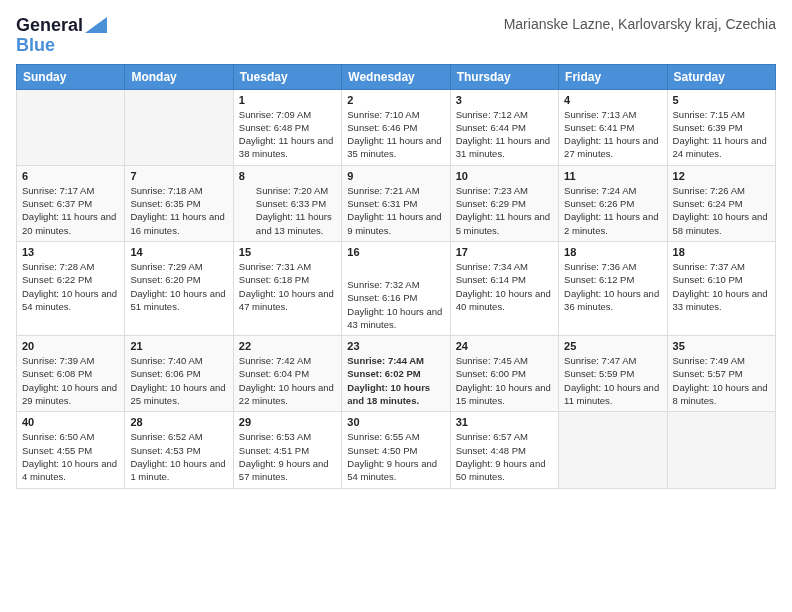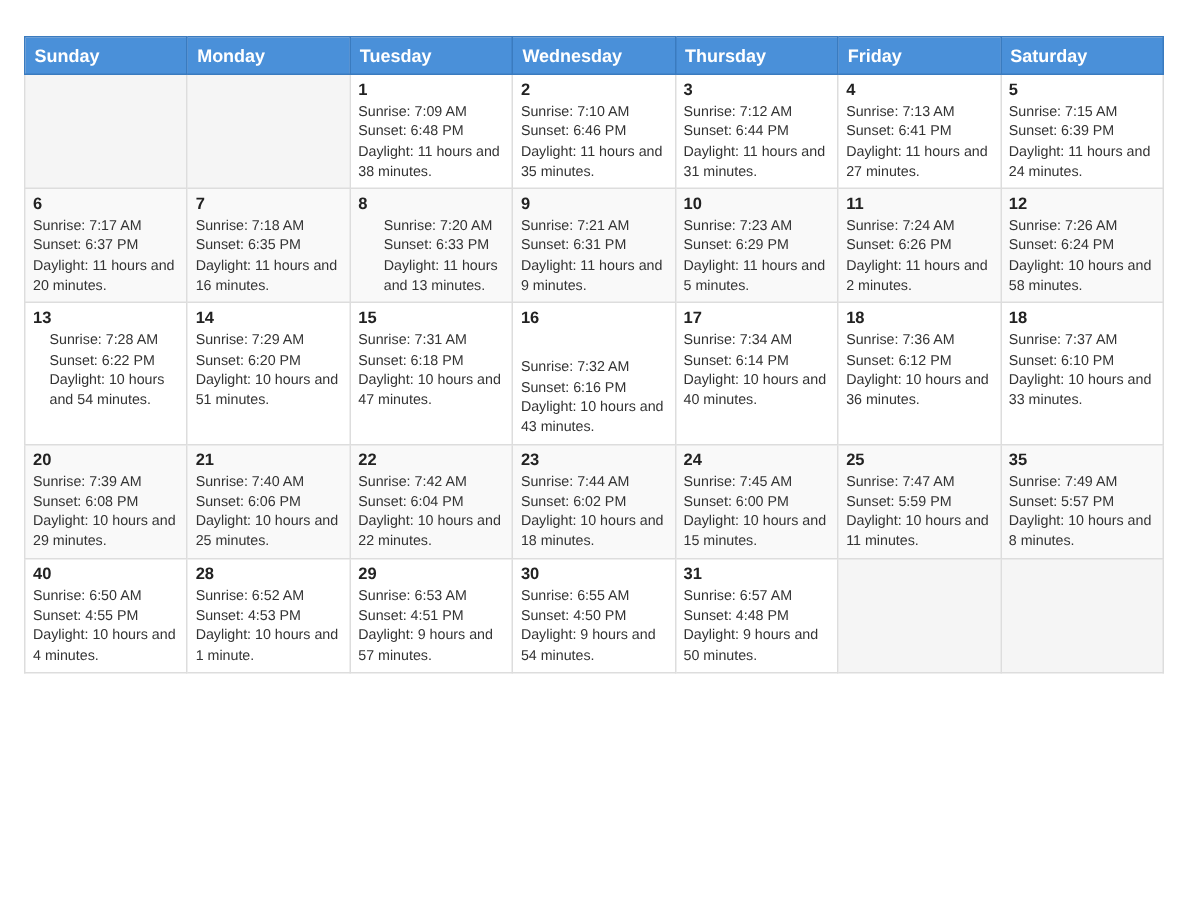--- a/index.html
+++ b/index.html
@@ -80,21 +80,31 @@
       line-height: 1.4;
     }
     .empty-cell {
       background: #f5f5f5 !important;
     }
   </style>
 </head>
 <body>
 
 <div class="header">
+  <div class="logo">
+    <div style="display:flex; align-items:center;">
+      <span class="logo-text">General</span>
+      <svg width="22" height="18" viewBox="0 0 22 18" style="margin-left:2px; margin-top:-4px;">
+        <polygon points="0,18 22,2 22,18" fill="#4a90d9"></polygon>
+      </svg>
+    </div>
+    <span class="logo-text logo-blue">Blue</span>
+  </div>
   <div class="title-section">
+    <div class="location">Marianske Lazne, Karlovarsky kraj, Czechia</div>
   </div>
 </div>
 
 <table class="calendar">
   <thead>
     <tr id="header-row">
         <th>Sunday</th>
         <th>Monday</th>
         <th>Tuesday</th>
         <th>Wednesday</th>
@@ -178,21 +188,21 @@
         <td>
           <div class="day-number">12</div>
           <div class="day-info" style="white-space: pre-line;">Sunrise: 7:26 AM
 Sunset: 6:24 PM
 Daylight: 10 hours and 58 minutes.</div>
         </td>
       </tr>
       <tr>
         <td>
           <div class="day-number">13</div>
-          <div class="day-info" style="white-space: pre-line; margin-left: 11px;">Sunrise: 7:28 AM
+          <div class="day-info" style="white-space: pre-line;">Sunrise: 7:28 AM
 Sunset: 6:22 PM
 Daylight: 10 hours and 54 minutes.</div>
         </td>
         <td>
           <div class="day-number">14</div>
           <div class="day-info" style="white-space: pre-line;">Sunrise: 7:29 AM
 Sunset: 6:20 PM
 Daylight: 10 hours and 51 minutes.</div>
         </td>
         <td>
@@ -240,21 +250,21 @@
 Daylight: 10 hours and 25 minutes.</div>
         </td>
         <td>
           <div class="day-number">22</div>
           <div class="day-info" style="white-space: pre-line;">Sunrise: 7:42 AM
 Sunset: 6:04 PM
 Daylight: 10 hours and 22 minutes.</div>
         </td>
         <td>
           <div class="day-number">23</div>
-          <div class="day-info" style="white-space: pre-line;">Sunrise: 7:44 AM
+          <div class="day-info" style="white-space: pre-line; font-weight: bold;">Sunrise: 7:44 AM
 Sunset: 6:02 PM
 Daylight: 10 hours and 18 minutes.</div>
         </td>
         <td>
           <div class="day-number">24</div>
           <div class="day-info" style="white-space: pre-line;">Sunrise: 7:45 AM
 Sunset: 6:00 PM
 Daylight: 10 hours and 15 minutes.</div>
         </td>
         <td>

